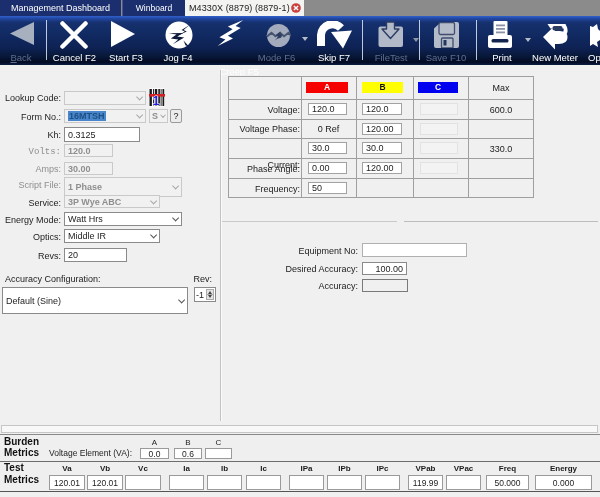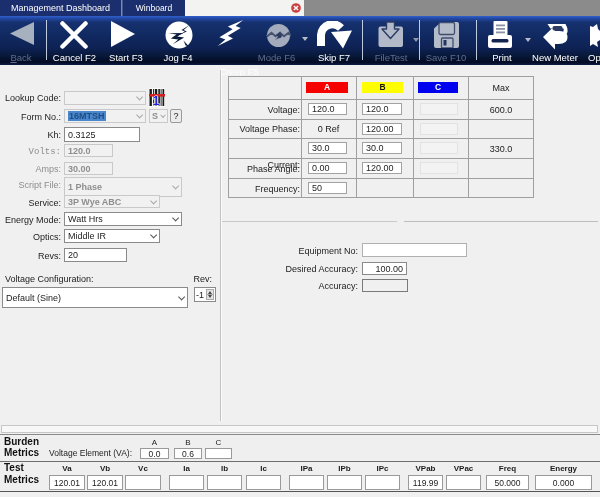--- a/index.html
+++ b/index.html
@@ -24,20 +24,21 @@
 .mb { position:absolute; background:#fff; border:1px solid #9a9a9a; font-size:8.5px;
   color:#1c1c1c; text-align:center; display:flex; align-items:center; justify-content:center; }
 </style>
 </head>
 <body>
 
 <div class="abs" style="left:0;top:0;width:600px;height:16px;background:#8b8b8b;"></div>
 <div class="abs" style="left:0;top:0;width:121px;height:16px;background:#1b2f6e;color:#fff;font-size:9px;line-height:16px;text-align:center;">Management Dashboard</div>
 <div class="abs" style="left:122px;top:0;width:63px;height:16px;background:#1b2f6e;color:#fff;font-size:8.5px;line-height:16px;text-align:center;border-left:1px solid #46598f;">Winboard</div>
 <div class="abs" style="left:185px;top:0;width:119px;height:16px;background:#f3f3f2;color:#1a1a1a;font-size:9px;line-height:16px;letter-spacing:0.1px;">
+  <span style="position:absolute;left:4px;">M4330X (8879) (8879-1)</span>
   <svg class="abs" style="left:106px;top:3px;" width="10" height="10" viewBox="0 0 12 12">
     <circle cx="6" cy="6" r="5.8" fill="#c9403e"></circle>
     <path d="M3.5 3.5 L8.5 8.5 M8.5 3.5 L3.5 8.5" stroke="#fff" stroke-width="1.7"></path>
   </svg>
 </div>
 
 <div class="abs" style="left:0;top:16px;width:600px;height:49px;
   background:linear-gradient(180deg,#3161cd 0%,#2248a4 5%,#16316f 13%,#112a62 38%,#0e2254 65%,#081839 82%,#030b22 94%,#0c1c44 100%);"></div>
 <div id="toolbar" class="abs" style="left:0;top:16px;width:600px;height:49px;border-radius:20px;">
 
@@ -173,23 +174,23 @@
 
 <div class="lbl" style="right:539px;top:215px;">Energy Mode:</div>
 <div class="inp" style="left:64px;top:212px;width:118px;height:14px;">Watt Hrs<i class="chev"></i></div>
 
 <div class="lbl" style="right:539px;top:232px;">Optics:</div>
 <div class="inp" style="left:64px;top:229px;width:96px;height:14px;">Middle IR<i class="chev"></i></div>
 
 <div class="lbl" style="right:539px;top:251px;padding-left:32px;">Revs:</div>
 <div class="inp" style="left:64px;top:248px;width:63px;height:14px;">20</div>
 
-<div class="lbl" style="left:5px;top:274px;text-align:left;">Voltage Configuration:</div>
+<div class="lbl" style="left:5px;top:274px;text-align:left;">Accuracy Configuration:</div>
 <div class="lbl" style="right:388px;top:274px;">Rev:</div>
-<div class="inp" style="left:2px;top:287px;width:186px;height:21px;">Default (Sine)<i class="chev"></i></div>
+<div class="inp" style="left:2px;top:287px;width:186px;height:27px;">Default (Sine)<i class="chev"></i></div>
 <div class="inp" style="left:194px;top:287px;width:22px;height:15px;padding:0 1px;">-1
   <span style="position:absolute;right:1px;top:1px;width:8px;height:6px;background:#e4e4e4;border:1px solid #ababab;"></span>
   <span style="position:absolute;right:3px;top:3px;width:0;height:0;border-left:2px solid transparent;border-right:2px solid transparent;border-bottom:3px solid #444;"></span>
   <span style="position:absolute;right:1px;bottom:1px;width:8px;height:6px;background:#e4e4e4;border:1px solid #ababab;"></span>
   <span style="position:absolute;right:3px;bottom:3px;width:0;height:0;border-left:2px solid transparent;border-right:2px solid transparent;border-top:3px solid #444;"></span>
 </div>
 
 <div id="tbl" class="abs" style="left:228px;top:76px;width:306px;height:122px;border:1px solid #9f9f9f;"></div>
 
 <div class="abs" style="left:301px;top:76px;width:1px;height:122px;background:#9f9f9f;"></div>

